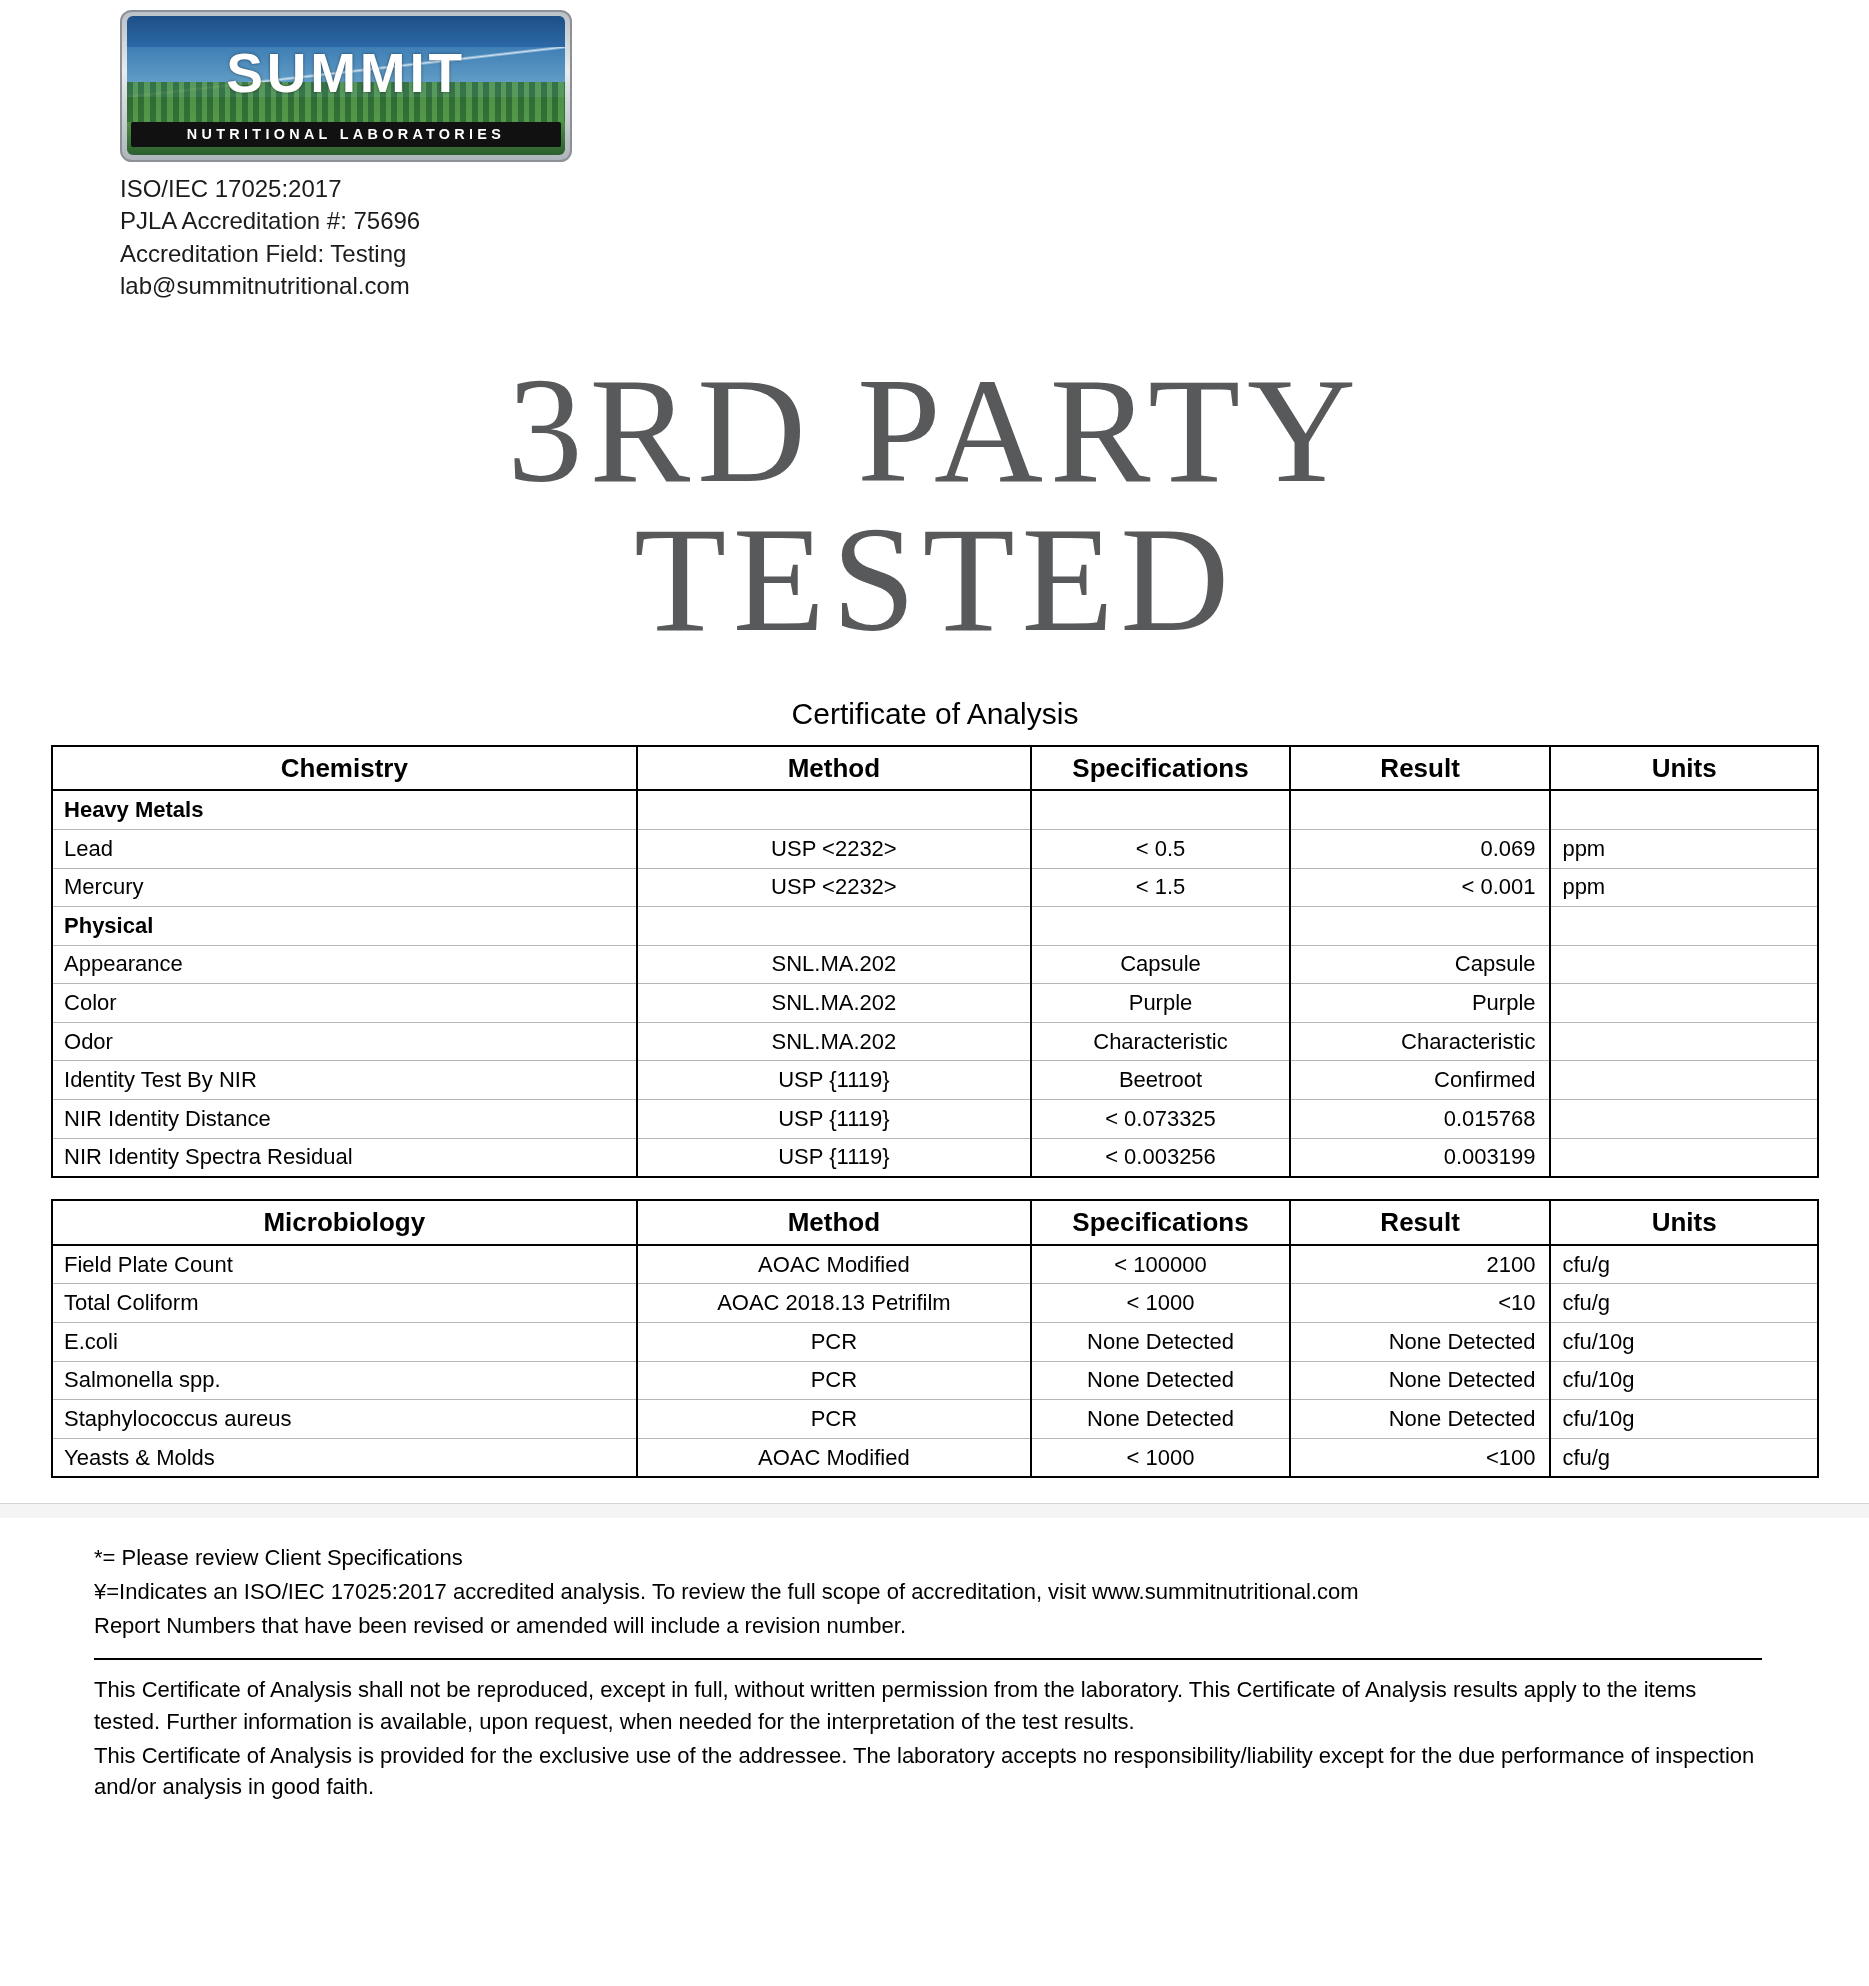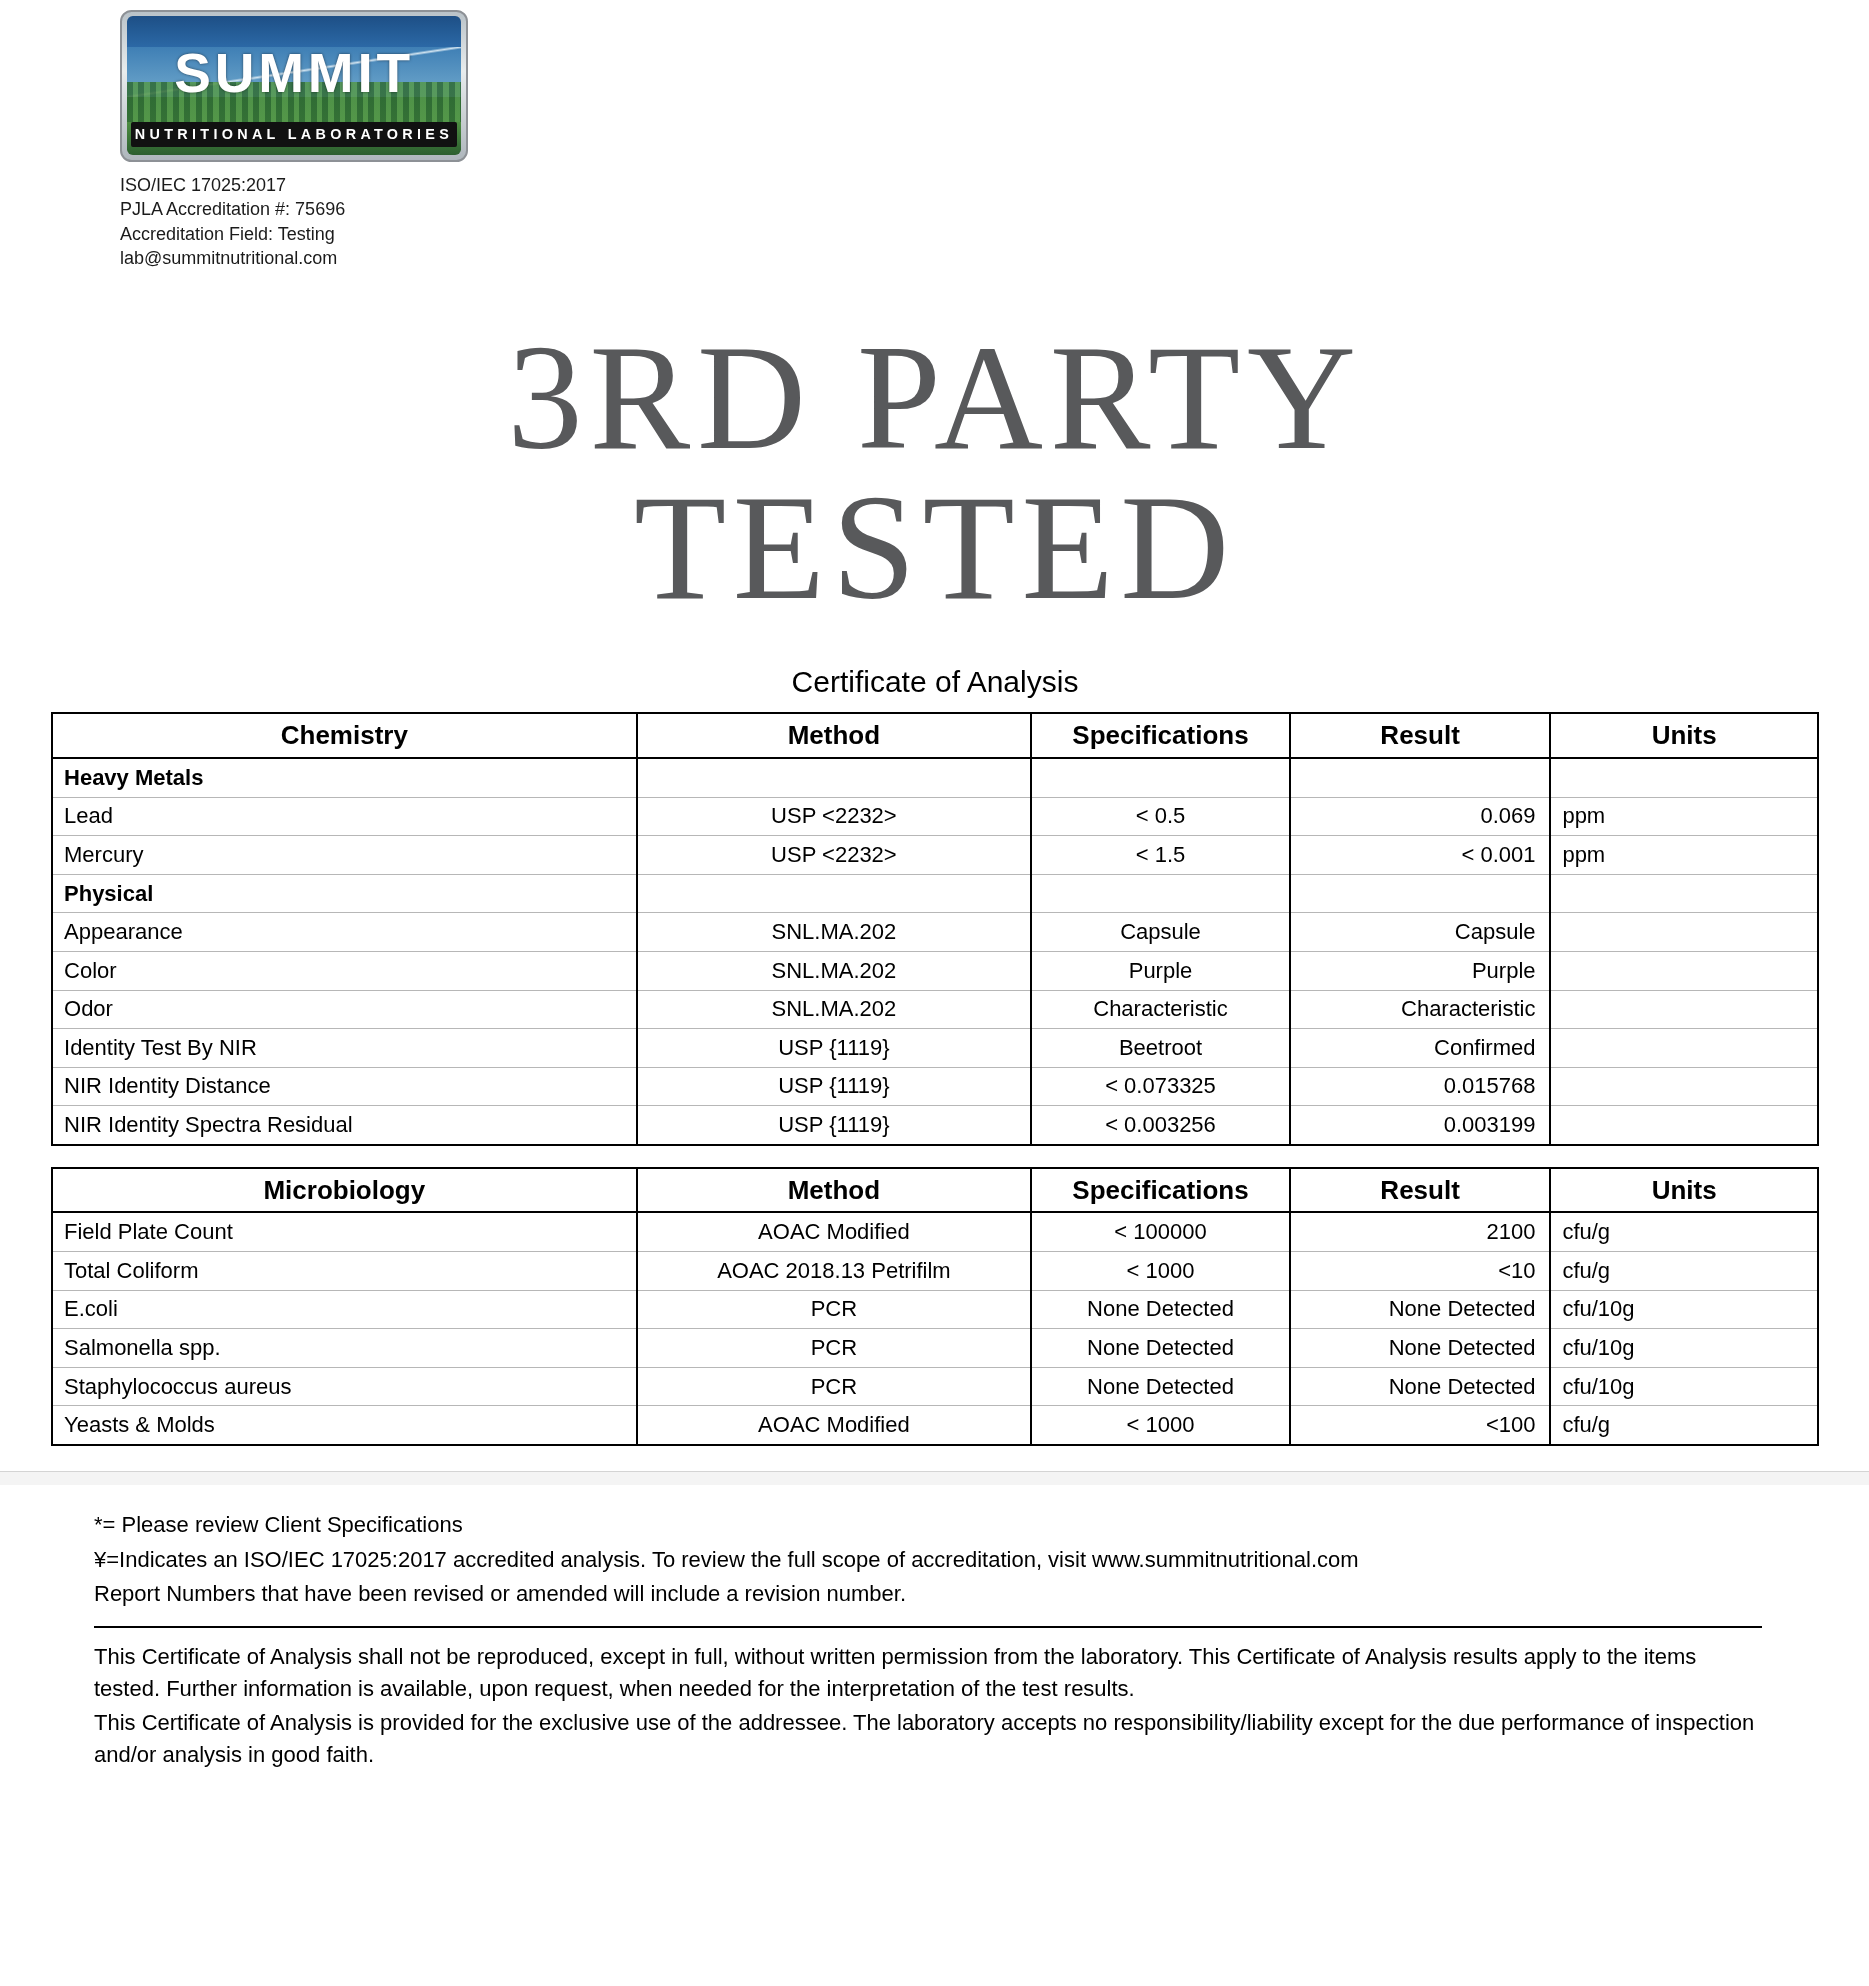--- a/index.html
+++ b/index.html
@@ -21,21 +21,21 @@
     position: relative;
     box-sizing: border-box;
     background: #ffffff;
   }
 
   
   .header {
     padding: 9.6px 0 0 120px;
   }
   .logo {
-    width: 348px;
+    width: 452px;
     height: 152px;
     border: 2.9px solid #8d9196;
     border-radius: 11.5px;
     background: linear-gradient(#b9c2c8, #e8eced 40%, #aeb6bc);
     box-sizing: border-box;
     padding: 4.8px;
     position: relative;
   }
   .logo-inner {
     width: 100%;
@@ -81,21 +81,21 @@
   }
   .logo-grass {
     position: absolute;
     left: 0; right: 0; bottom: 33px; height: 40px;
     background: repeating-linear-gradient(90deg, #2f6b33 0 5.8px, #54984a 5.8px 11.5px);
     opacity: .85;
   }
 
   .accred {
     margin: 11.5px 0 0 0;
-    font-size: 18px;
+    font-size: 24px;
     line-height: 1.35;
     color: #1b1b1b;
   }
 
   
   .bigtitle {
     margin-top: 56px;
     text-align: center;
     font-family: "Liberation Serif", serif;
     color: #58595b;

